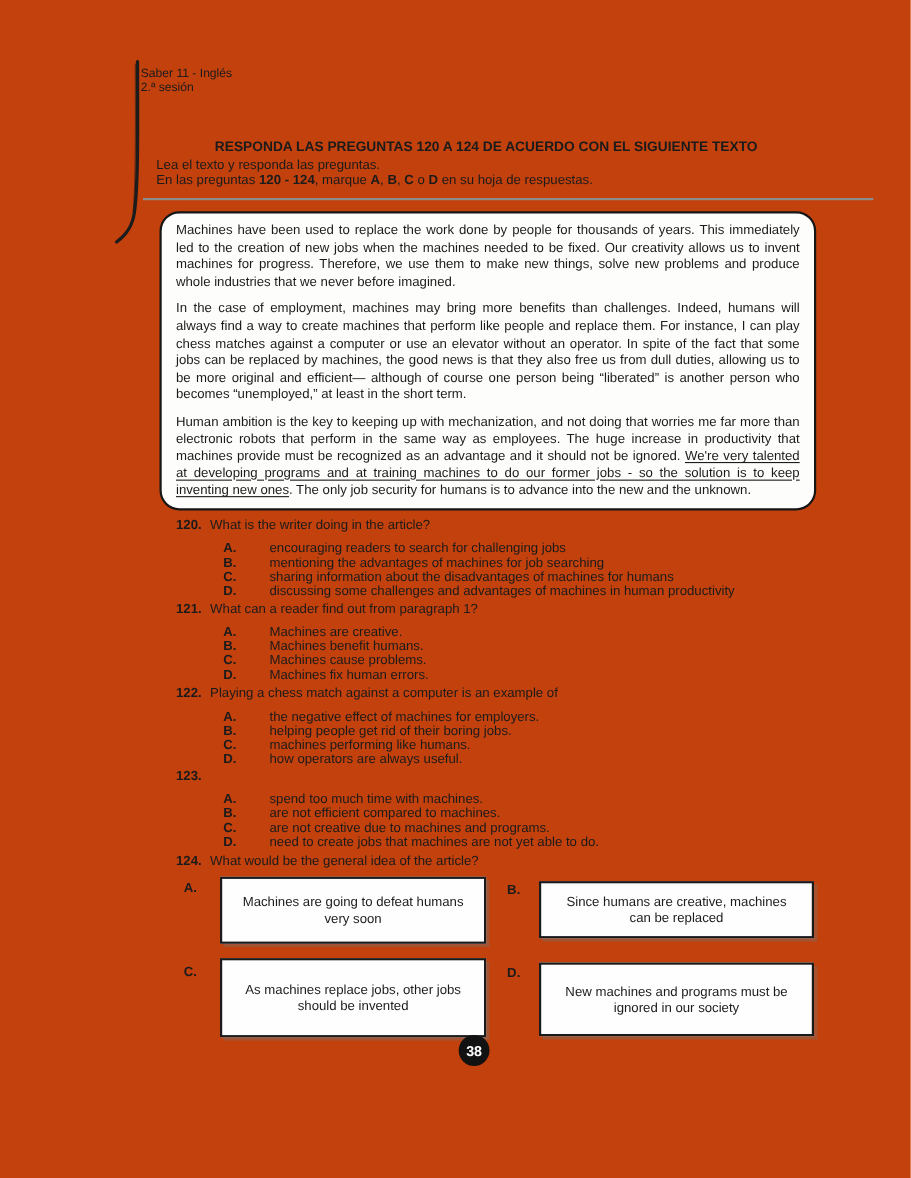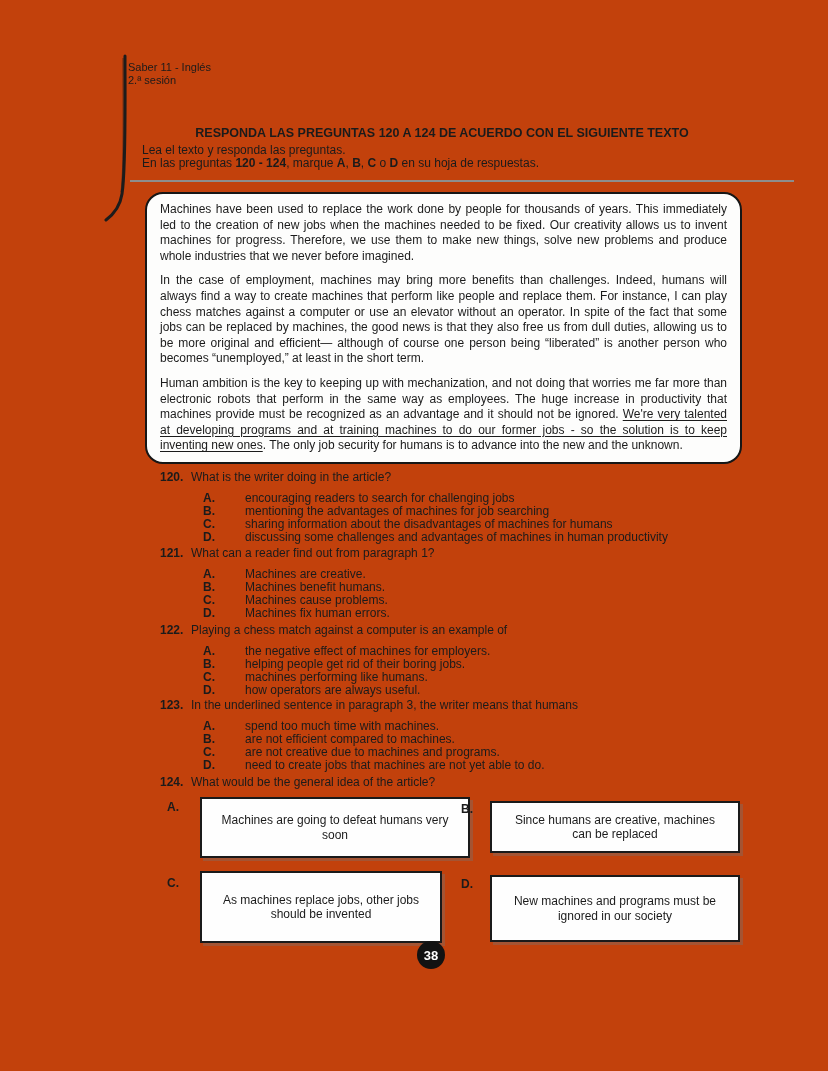--- a/index.html
+++ b/index.html
@@ -75,21 +75,21 @@
   }
   .choice-box {
     position: absolute;
     border: 2px solid #1a1a1a; background: #fefefe;
     display: flex; align-items: center; justify-content: center;
     text-align: center; font-size: 12px; line-height: 14.5px;
     padding: 4px 16px;
     box-shadow: 3px 3px 0 rgba(115,115,115,0.38);
   }
   .lblA { left: 167px; top: 800px; }
-  .boxA { left: 200px; top: 797px; width: 270px; height: 61px; }
+  .boxA { left: 200px; top: 797px; width: 242px; height: 61px; }
   .lblB { left: 461px; top: 802px; }
   .boxB { left: 490px; top: 801px; width: 250px; height: 52px; }
   .lblC { left: 167px; top: 876px; }
   .boxC { left: 200px; top: 871px; width: 242px; height: 72px; }
   .lblD { left: 461px; top: 877px; }
   .boxD { left: 490px; top: 875px; width: 250px; height: 67px; }
 
   .page-badge {
     position: absolute; left: 417px; top: 941px;
     width: 28px; height: 28px; border-radius: 50%;
@@ -199,21 +199,20 @@
       <div class="opt">
         <span class="opt-letter">D.</span>
         <span class="opt-text">how operators are always useful.</span>
       </div>
     </div>
   </div>
 
   <div class="question q123">
     <div class="q-line">
       <span class="q-num">123.</span>
-      <span class="q-text">In the underlined sentence in paragraph 3, the writer means that humans</span>
     </div>
     <div class="q-opts">
       <div class="opt">
         <span class="opt-letter">A.</span>
         <span class="opt-text">spend too much time with machines.</span>
       </div>
       <div class="opt">
         <span class="opt-letter">B.</span>
         <span class="opt-text">are not efficient compared to machines.</span>
       </div>

